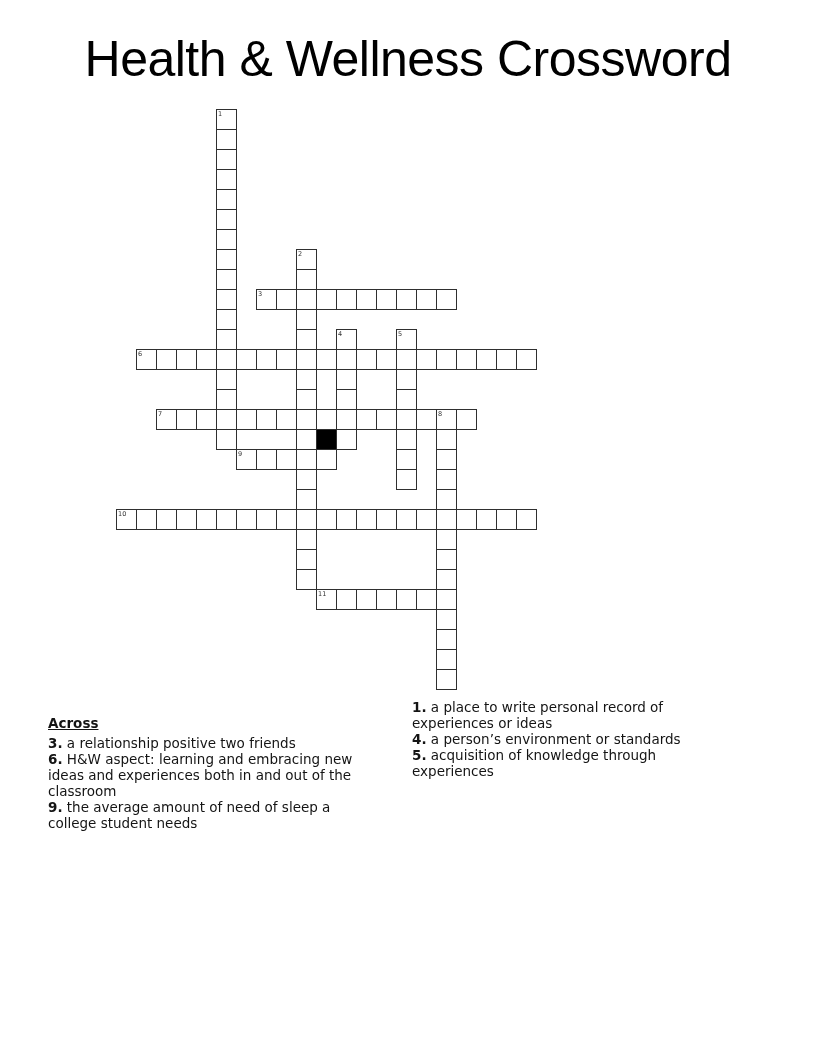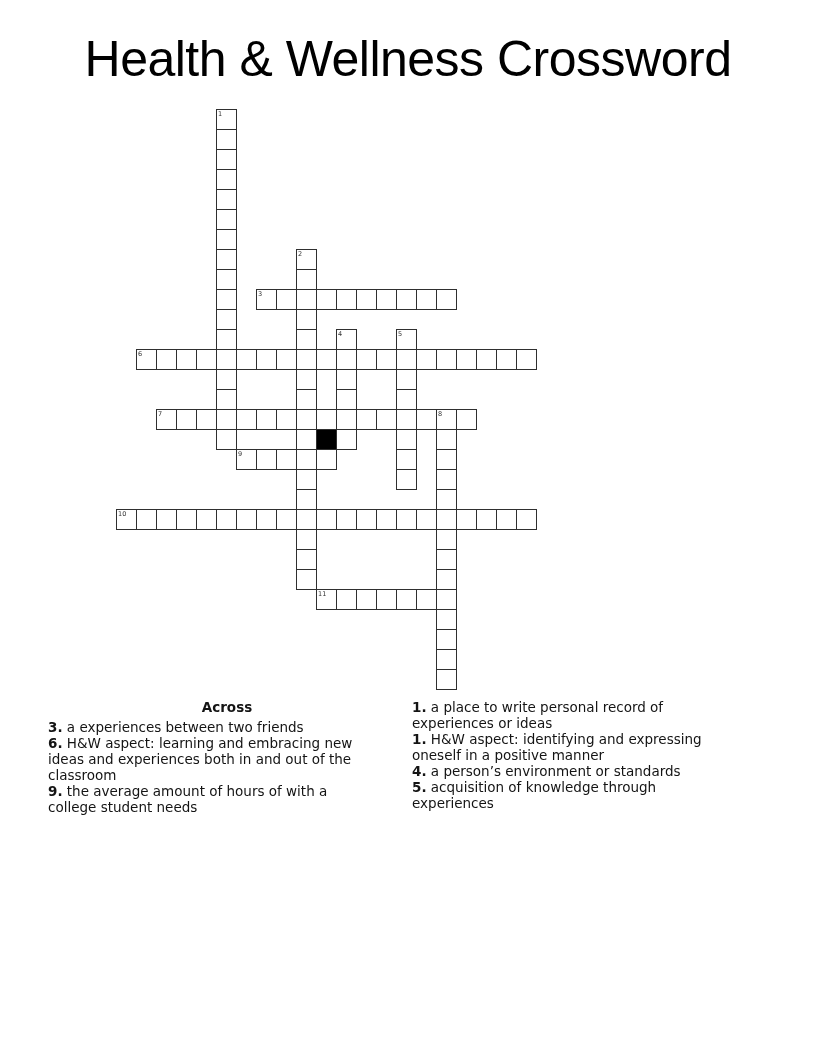--- a/index.html
+++ b/index.html
@@ -50,22 +50,22 @@
     top: 699px;
     width: 358px;
     font-size: 13.5px;
     line-height: 16px;
     color: #141414;
   }
   #clue-col-1 { left: 48px; }
   #clue-col-2 { left: 412px; }
   .clue-header {
     font-weight: bold;
-    margin: 0 0 4px 0;
-    text-align: center;
+    text-decoration: underline;
+    margin: 16px 0 4px 0;
   }
   p.clue { margin: 0; white-space: pre-line; }
   p.clue.gap { margin-top: 4px; }
   .clue-num { font-weight: bold; }
 </style>
 </head>
 <body>
 
 <div class="page">
   <h1 class="title">Health &amp; Wellness Crossword</h1>
@@ -216,29 +216,27 @@
       </div>
       <div class="cell" style="left: 336px; top: 589px;"></div>
       <div class="cell" style="left: 356px; top: 589px;"></div>
       <div class="cell" style="left: 376px; top: 589px;"></div>
       <div class="cell" style="left: 396px; top: 589px;"></div>
       <div class="cell" style="left: 416px; top: 589px;"></div>
       <div class="cell black" style="left: 316px; top: 429px;"></div>
     </div>
   <div class="clue-col" id="clue-col-1">
       <div class="clue-header">Across</div>
-      <p class="clue"><b class="clue-num">3.</b> <span class="clue-text">a experiences between two friends</span></p>
+      <p class="clue"><b class="clue-num">3.</b> <span class="clue-text">a relationship positive two friends</span></p>
       <p class="clue"><b class="clue-num">6.</b> <span class="clue-text">H&amp;W aspect: learning and embracing new
 ideas and experiences both in and out of the
 classroom</span></p>
-      <p class="clue"><b class="clue-num">9.</b> <span class="clue-text">the average amount of hours of with a
+      <p class="clue"><b class="clue-num">9.</b> <span class="clue-text">the average amount of need of sleep a
 college student needs</span></p>
     </div>
   <div class="clue-col" id="clue-col-2">
       <p class="clue"><b class="clue-num">1.</b> <span class="clue-text">a place to write personal record of
 experiences or ideas</span></p>
-      <p class="clue"><b class="clue-num">1.</b> <span class="clue-text">H&amp;W aspect: identifying and expressing
-oneself in a positive manner</span></p>
       <p class="clue"><b class="clue-num">4.</b> <span class="clue-text">a person’s environment or standards</span></p>
       <p class="clue"><b class="clue-num">5.</b> <span class="clue-text">acquisition of knowledge through
 experiences</span></p>
     </div>
 </div>
 
 </body></html>

